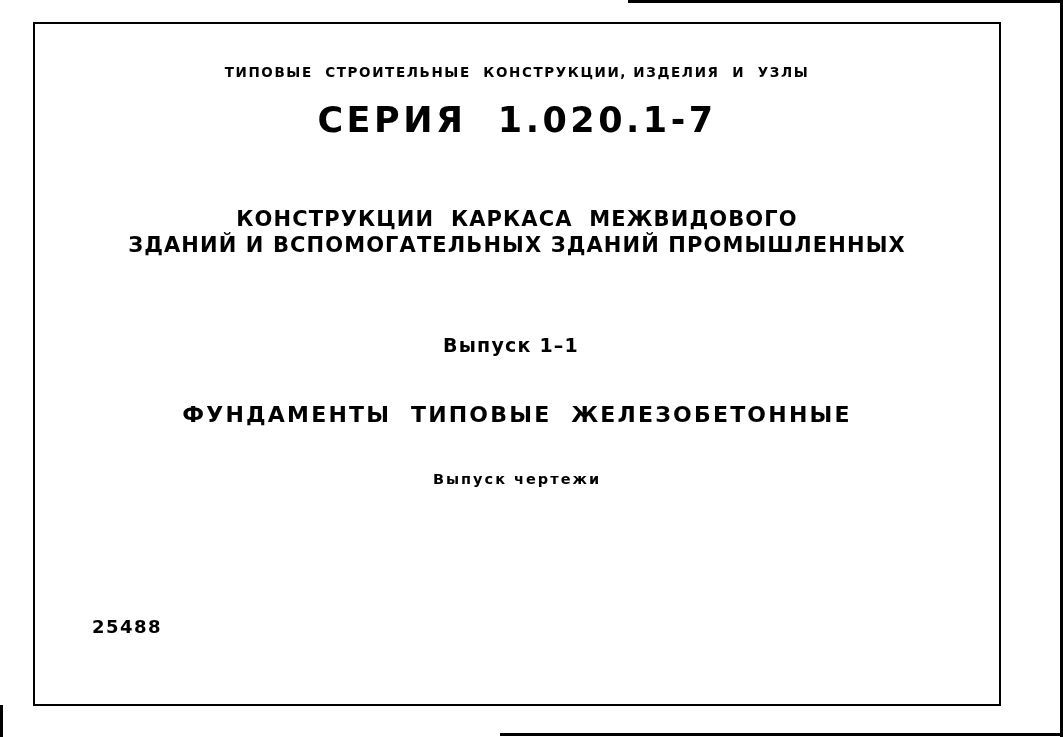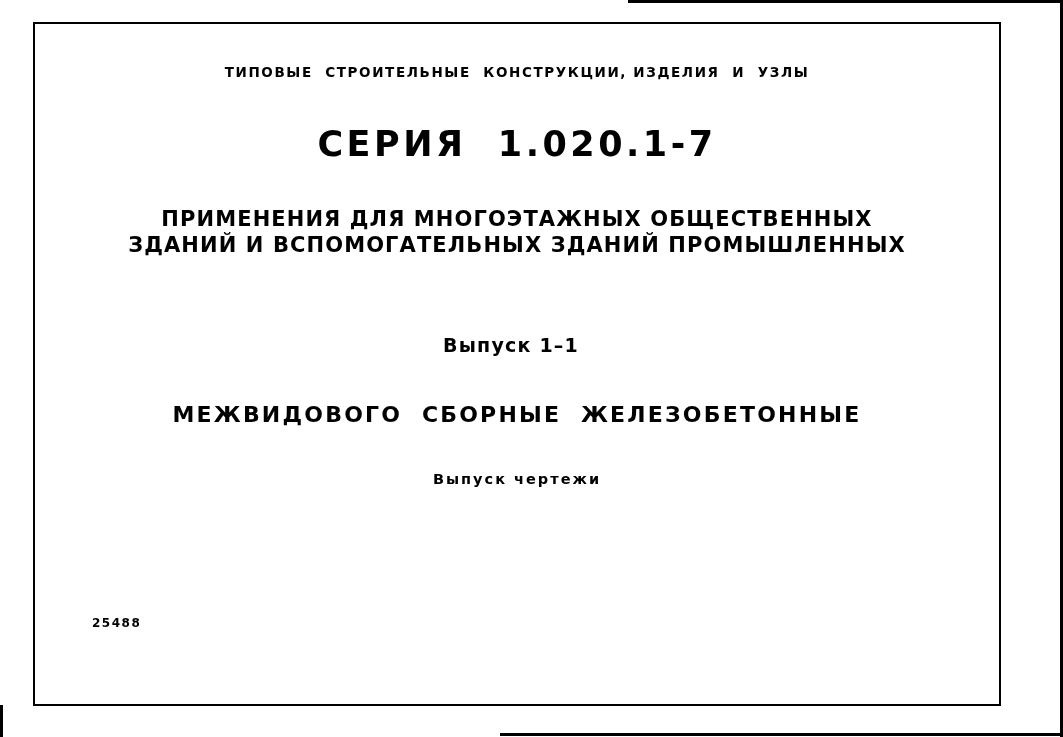--- a/index.html
+++ b/index.html
@@ -91,21 +91,21 @@
     font-size: 13.5px;
     letter-spacing: 1.6px;
     font-weight: 700;
     text-transform: uppercase;
   }
 
   .series {
     position: absolute;
     left: 0;
     right: 0;
-    top: 100px;
+    top: 76px;
     font-size: 35px;
     letter-spacing: 3.5px;
     font-weight: 700;
   }
 
   .title-block {
     position: absolute;
     left: 0;
     right: 0;
     top: 182px;
@@ -142,21 +142,21 @@
     top: 447px;
     font-size: 14.5px;
     letter-spacing: 2px;
     font-weight: 700;
   }
 
   .code {
     position: absolute;
     left: 57px;
     top: 592px;
-    font-size: 12px;
+    font-size: 18px;
     letter-spacing: 1.5px;
     font-weight: 600;
   }
 </style>
 </head>
 <body>
 
 <div class="page">
 
   <div class="edge-top"></div>
@@ -165,27 +165,27 @@
   <div class="edge-left-bottom"></div>
 
   <div class="doc-border">
     <div class="content">
 
       <div class="line kicker">ТИПОВЫЕ  СТРОИТЕЛЬНЫЕ  КОНСТРУКЦИИ, ИЗДЕЛИЯ  И  УЗЛЫ</div>
 
       <div class="line series">СЕРИЯ  1.020.1-7</div>
 
       <div class="title-block">
-        <div class="line">ПРИМЕНЕНИЯ ДЛЯ МНОГОЭТАЖНЫХ ОБЩЕСТВЕННЫХ</div>
+        <div class="line">КОНСТРУКЦИИ  КАРКАСА  МЕЖВИДОВОГО</div>
         <div class="line">ЗДАНИЙ И ВСПОМОГАТЕЛЬНЫХ ЗДАНИЙ ПРОМЫШЛЕННЫХ</div>
       </div>
 
       <div class="line issue">Выпуск 1–1</div>
 
-      <div class="line subject">МЕЖВИДОВОГО  СБОРНЫЕ  ЖЕЛЕЗОБЕТОННЫЕ</div>
+      <div class="line subject">ФУНДАМЕНТЫ  ТИПОВЫЕ  ЖЕЛЕЗОБЕТОННЫЕ</div>
 
       <div class="line doctype">Выпуск чертежи</div>
 
       <div class="code">25488</div>
 
     </div>
   </div>
 
 </div>
 

